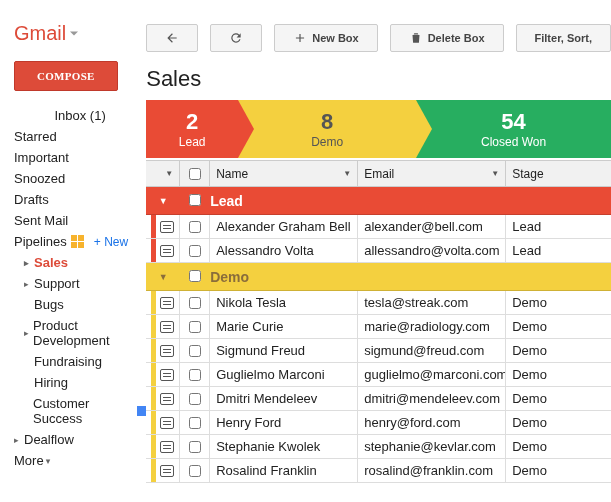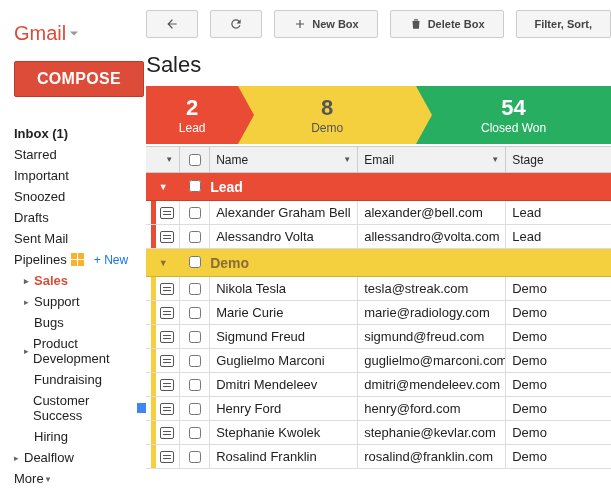--- a/index.html
+++ b/index.html
@@ -1,33 +1,33 @@
 <!DOCTYPE html>
 <html><head>
 <meta charset="utf-8">
 <style>
 * { margin: 0; padding: 0; box-sizing: border-box; font-family: Arial, sans-serif; }
 body { font-size: 13px; color: #222; overflow: hidden; width: 611px; height: 502px; }
 .container { display: flex; height: 100%; }
 .sidebar { width: 176px; padding: 22px 0 0 14px; }
 .gmail-logo { color: #dd4b39; font-size: 20px; display: flex; align-items: center; gap: 4px; margin-bottom: 16px; cursor: pointer; }
 .gmail-logo svg { fill: #999; }
-.compose-btn { background: #dd4b39; color: #fff; border: 1px solid #c0392b; padding: 8px 22px; font-size: 16px; font-weight: bold; border-radius: 2px; cursor: pointer; margin-bottom: 26px; letter-spacing: 0.3px; }
+.compose-btn { background: #dd4b39; color: #fff; border: 1px solid #c0392b; padding: 8px 22px; font-size: 11px; font-weight: bold; border-radius: 2px; cursor: pointer; margin-bottom: 14px; letter-spacing: 0.3px; font-family: Liberation Serif, serif; }
 .nav-item { padding: 3px 0; font-size: 13px; color: #222; cursor: pointer; display: flex; align-items: center; }
-.nav-item.bold { font-weight: bold; }
+.nav-item.bold { font-weight: normal; justify-content: center; }
 .nav-item .caret { display: inline-block; width: 10px; color: #666; font-size: 9px; }
 .nav-item.pipelines { display: flex; align-items: center; }
 .pipelines-icon { display: inline-flex; flex-wrap: wrap; width: 14px; height: 14px; margin-left: 4px; gap: 1px; }
 .pipelines-icon span { width: 6px; height: 6px; background: #f7b32d; }
 .new-link { color: #1a73e8; font-size: 12px; margin-left: auto; margin-right: 18px; }
 .nav-sub { padding-left: 10px; }
 .nav-item.active { color: #dd4b39; font-weight: bold; }
 .cs-square { width: 10px; height: 10px; background: #4285f4; margin-left: 6px; }
 .main { flex: 1; }
-.toolbar { padding: 10px 0 14px 0; display: flex; gap: 12px; }
+.toolbar { padding: 24px 0 14px 0; display: flex; gap: 12px; }
 .tb-btn { border: 1px solid #ccc; background: #f5f5f5; border-radius: 2px; padding: 6px 18px; font-size: 11px; font-weight: bold; color: #444; cursor: pointer; display: flex; align-items: center; gap: 5px; white-space: nowrap; }
 .tb-btn svg { width: 14px; height: 14px; fill: #555; }
 h1.sales-title { font-size: 22px; font-weight: normal; color: #222; margin-bottom: 8px; }
 .pipeline-stages { display: flex; height: 58px; position: relative; margin-bottom: 2px; }
 .stage { display: flex; flex-direction: column; align-items: center; justify-content: center; color: #fff; position: relative; }
 .stage.lead { background: #e94b35; width: 92px; }
 .stage.lead::after { content: ''; position: absolute; right: -16px; top: 0; border-top: 29px solid transparent; border-bottom: 29px solid transparent; border-left: 16px solid #e94b35; z-index: 2; }
 .stage.demo { background: #f4d03f; width: 178px; color: #555; }
 .stage.demo::before { content: ''; position: absolute; left: 0; top: 0; border-top: 29px solid transparent; border-bottom: 29px solid transparent; border-left: 16px solid #fff; z-index: 1; opacity: 0; }
 .stage.demo::after { content: ''; position: absolute; right: -16px; top: 0; border-top: 29px solid transparent; border-bottom: 29px solid transparent; border-left: 16px solid #f4d03f; z-index: 2; }
@@ -117,26 +117,26 @@
       <div class="nav-item">
           <span class="caret">▸</span>
           <span>Product Development</span>
         </div>
       <div class="nav-item">
           <span class="caret"></span>
           <span>Fundraising</span>
         </div>
       <div class="nav-item">
           <span class="caret"></span>
+          <span>Hiring</span>
+        </div>
+      <div class="nav-item">
+          <span class="caret"></span>
           <span>Customer Success</span>
           <span class="cs-square"></span>
-        </div>
-      <div class="nav-item">
-          <span class="caret"></span>
-          <span>Hiring</span>
         </div>
       <div class="nav-item" style="margin-left:-10px">
           <span class="caret">▸</span>
           <span>Dealflow</span>
         </div>
     </div>
     <div class="nav-item">
         <span>More</span> 
         <span style="font-size:9px;margin-left:2px;color:#666">▾</span>
       </div>

